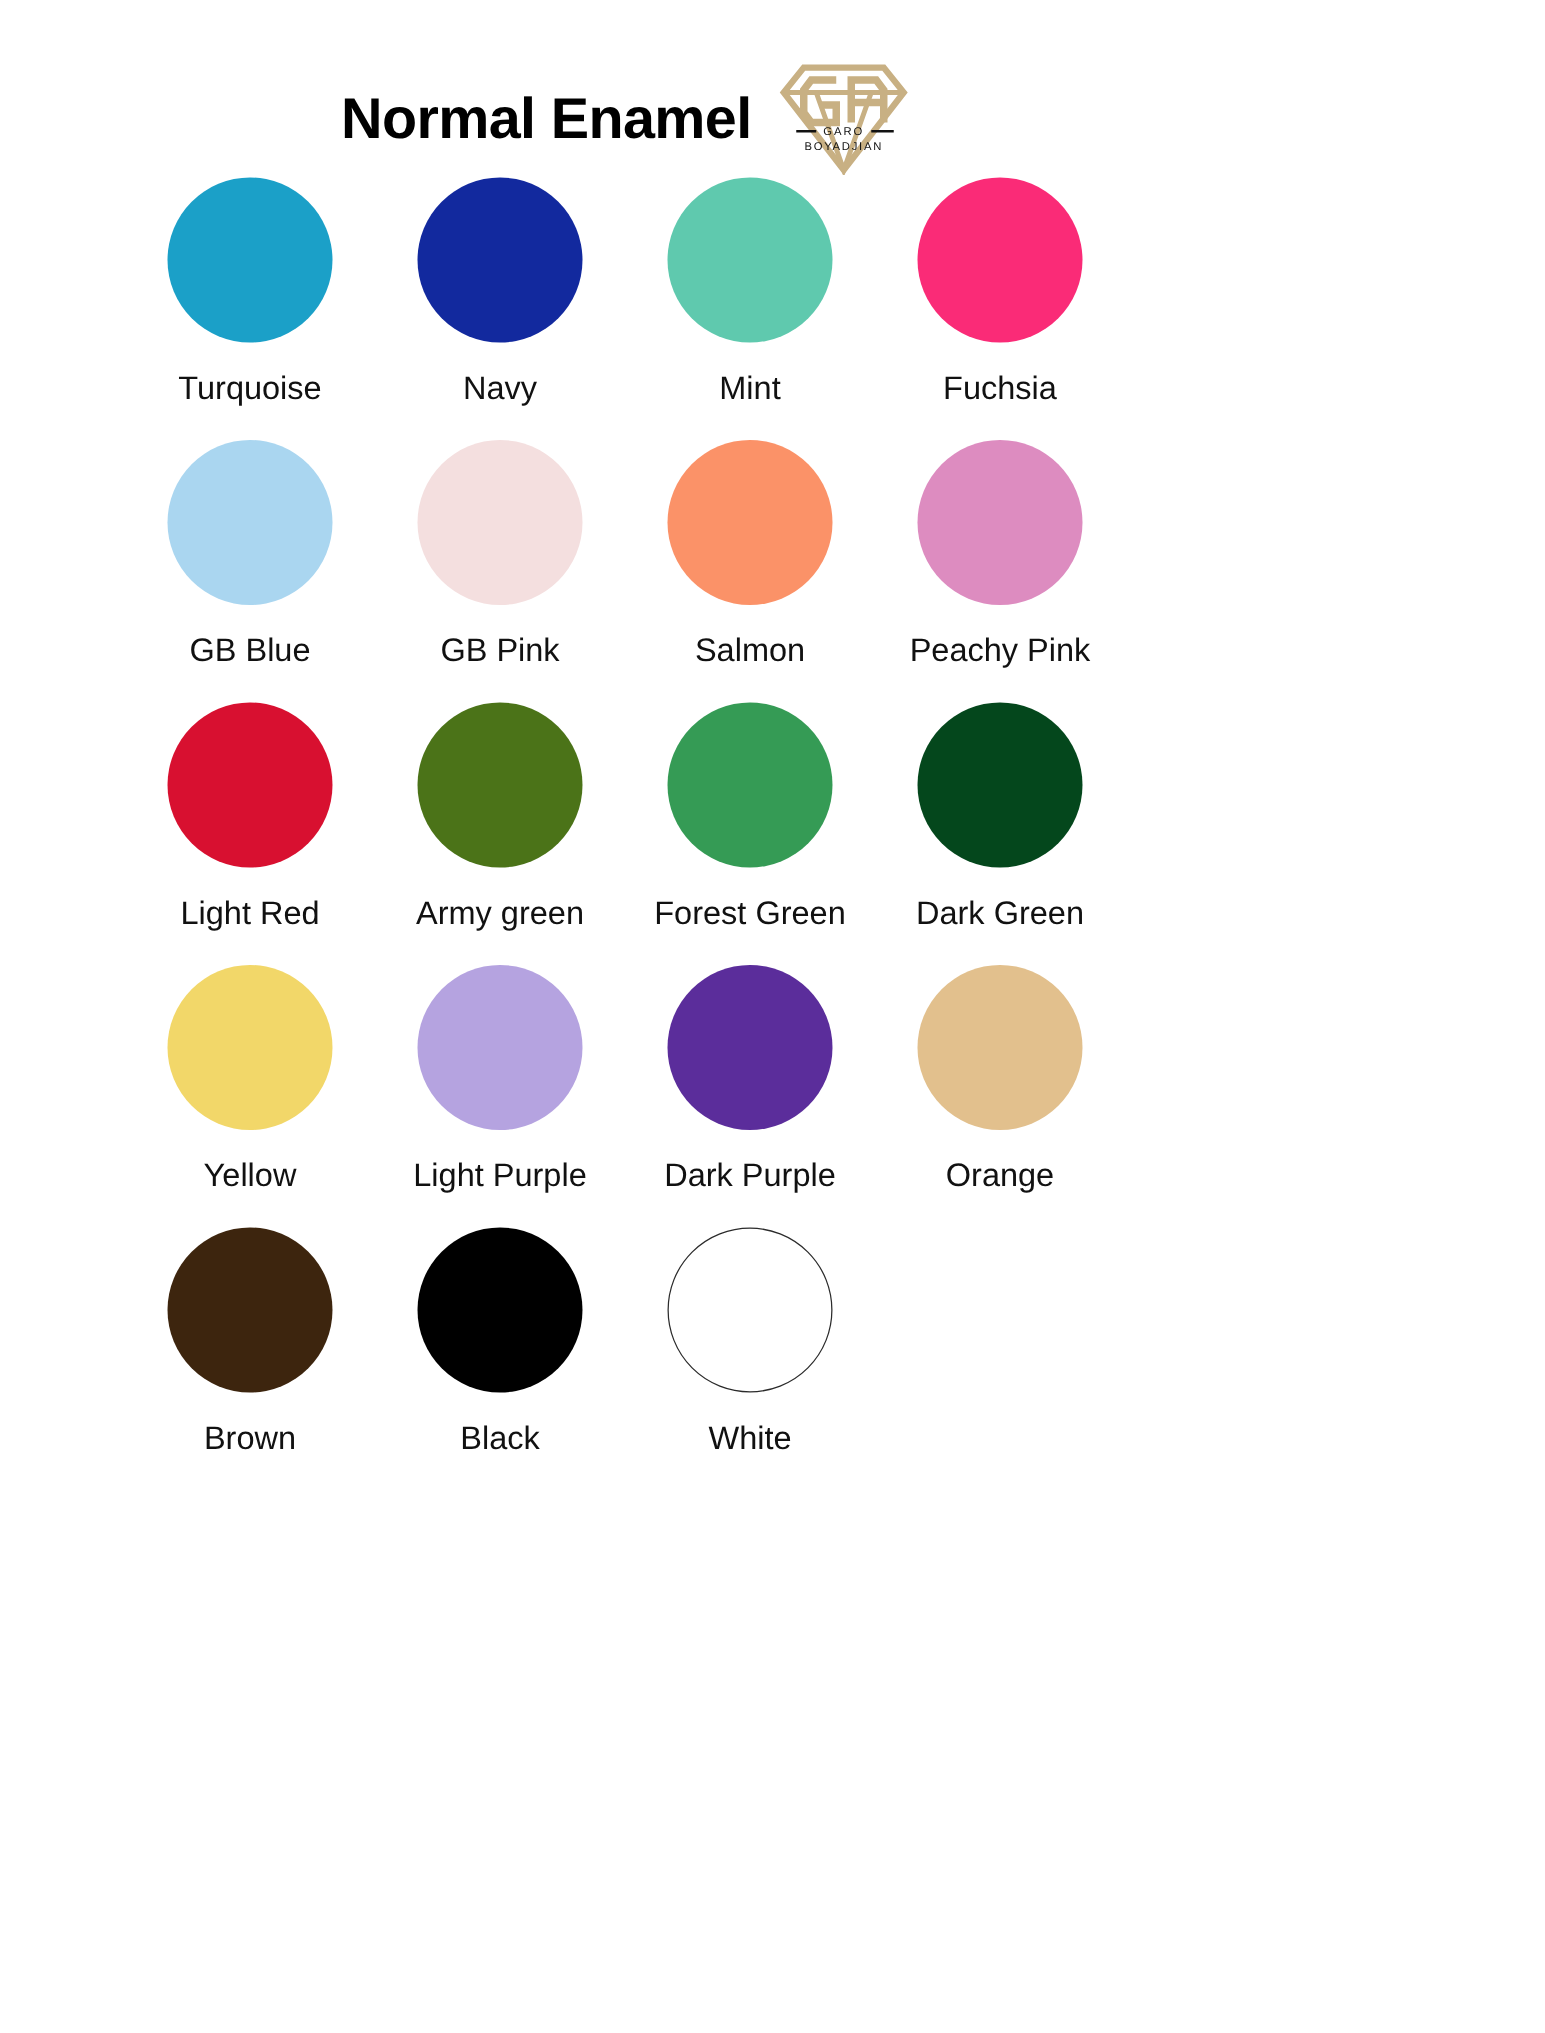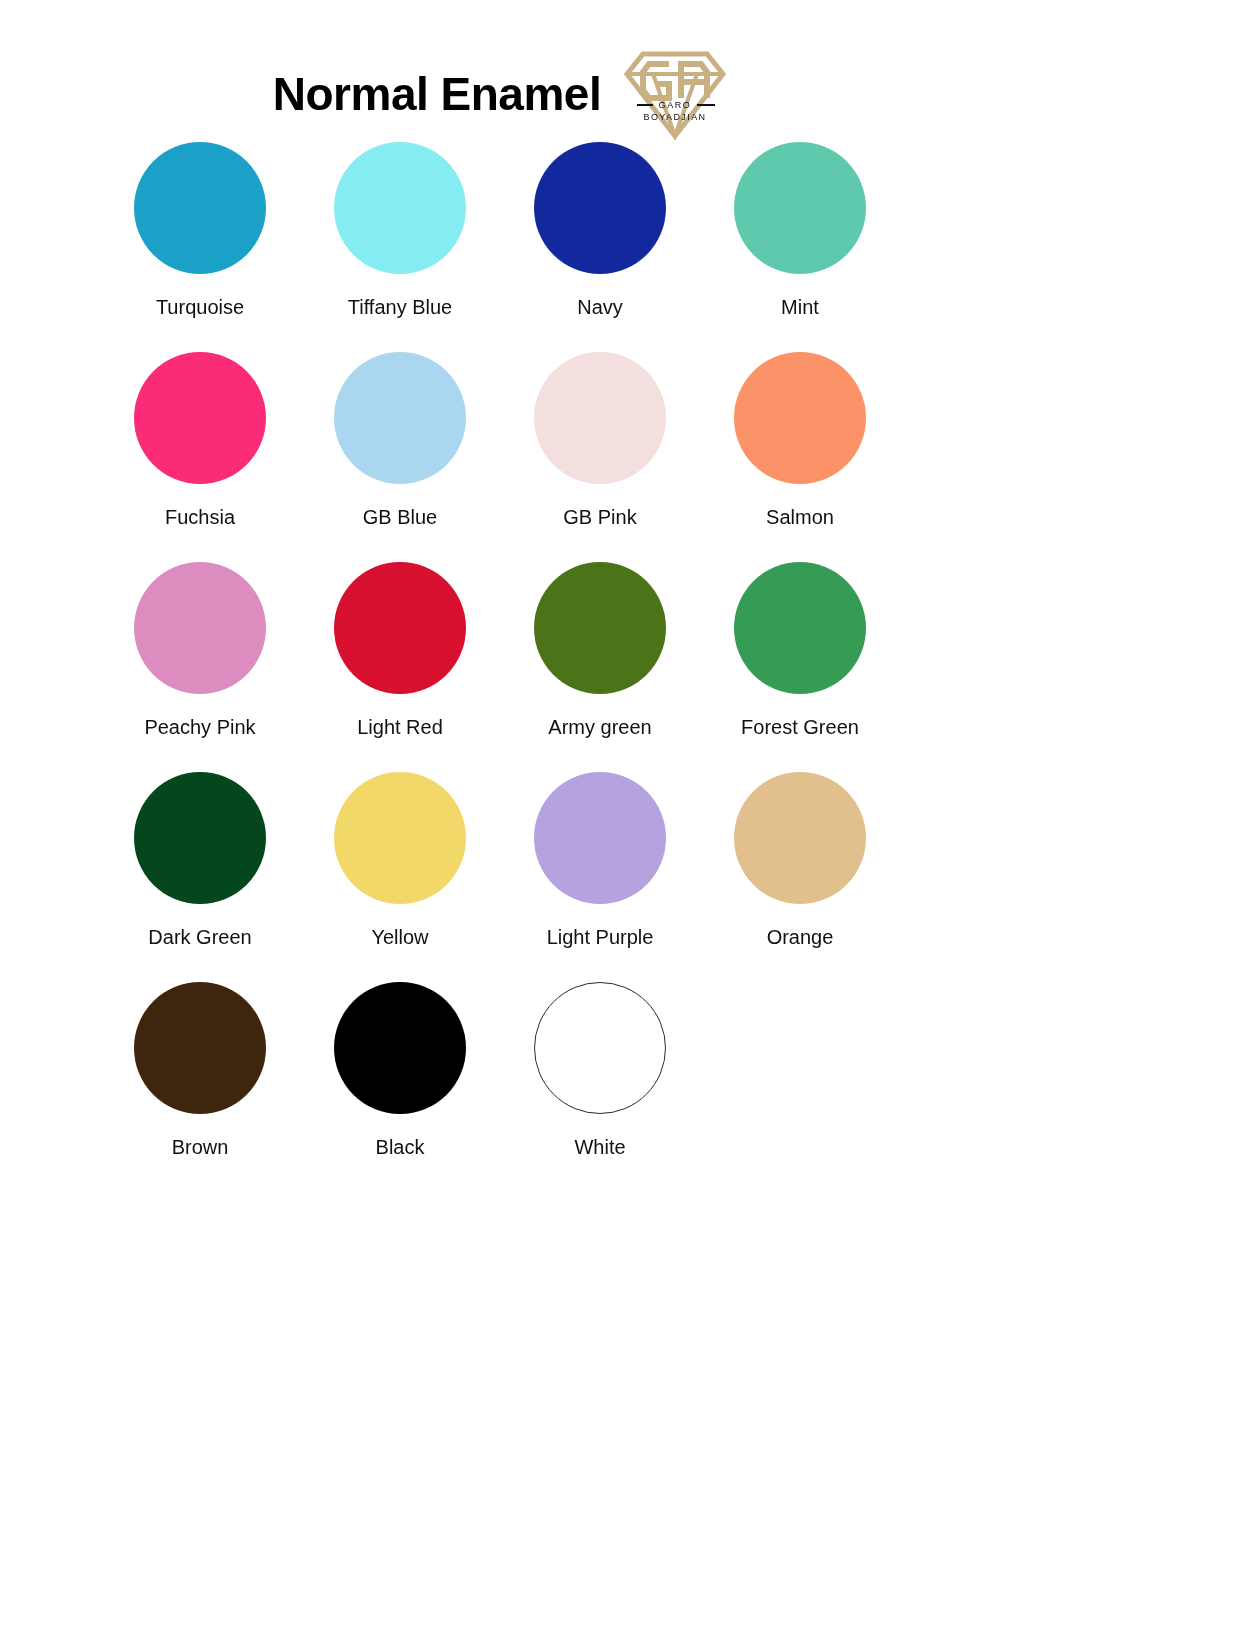--- a/index.html
+++ b/index.html
@@ -67,21 +67,21 @@
     width: 132px;
     height: 132px;
     border-radius: 50%;
     box-sizing: border-box;
   }
   .dot.outlined {
     border: 1px solid #2b2b2b;
   }
   .swatch-label {
     margin-top: 22px;
-    font-size: 20px;
+    font-size: 26px;
     line-height: 1.15;
     color: #111111;
     text-align: center;
     white-space: nowrap;
   }
 </style>
 </head>
 <body>
 
 <div class="page">
@@ -103,24 +103,20 @@
       <path d="M14 57 L30 57 M74 57 L92 57" stroke="#111111" stroke-width="2"></path>
       <text x="52" y="60" text-anchor="middle" font-family="Liberation Sans, sans-serif" font-size="9" letter-spacing="1.6" fill="#111111">GARO</text>
       <text x="52" y="72" text-anchor="middle" font-family="Liberation Sans, sans-serif" font-size="9" letter-spacing="1.4" fill="#111111">BOYADJIAN</text>
     </svg>
   </div>
 
   <div class="grid">
       <div class="cell">
         <div class="dot" style="background-image: ; background-position-x: ; background-position-y: ; background-size: ; background-repeat: ; background-attachment: ; background-origin: ; background-clip: ; background-color: rgb(27, 160, 200); --c: #1BA0C8;"></div>
         <div class="swatch-label">Turquoise</div>
-      </div>
-      <div class="cell">
-        <div class="dot" style="background-image: ; background-position-x: ; background-position-y: ; background-size: ; background-repeat: ; background-attachment: ; background-origin: ; background-clip: ; background-color: rgb(133, 237, 242); --c: #85EDF2;"></div>
-        <div class="swatch-label">Tiffany Blue</div>
       </div>
       <div class="cell">
         <div class="dot" style="background-image: ; background-position-x: ; background-position-y: ; background-size: ; background-repeat: ; background-attachment: ; background-origin: ; background-clip: ; background-color: rgb(18, 41, 158); --c: #12299E;"></div>
         <div class="swatch-label">Navy</div>
       </div>
       <div class="cell">
         <div class="dot" style="background-image: ; background-position-x: ; background-position-y: ; background-size: ; background-repeat: ; background-attachment: ; background-origin: ; background-clip: ; background-color: rgb(95, 201, 174); --c: #5FC9AE;"></div>
         <div class="swatch-label">Mint</div>
       </div>
       <div class="cell">
@@ -161,20 +157,24 @@
       </div>
       <div class="cell">
         <div class="dot" style="background-image: ; background-position-x: ; background-position-y: ; background-size: ; background-repeat: ; background-attachment: ; background-origin: ; background-clip: ; background-color: rgb(242, 215, 105); --c: #F2D769;"></div>
         <div class="swatch-label">Yellow</div>
       </div>
       <div class="cell">
         <div class="dot" style="background-image: ; background-position-x: ; background-position-y: ; background-size: ; background-repeat: ; background-attachment: ; background-origin: ; background-clip: ; background-color: rgb(181, 163, 224); --c: #B5A3E0;"></div>
         <div class="swatch-label">Light Purple</div>
       </div>
       <div class="cell">
+        <div class="dot" style="background-image: ; background-position-x: ; background-position-y: ; background-size: ; background-repeat: ; background-attachment: ; background-origin: ; background-clip: ; background-color: rgb(91, 45, 155); --c: #5B2D9B;"></div>
+        <div class="swatch-label">Dark Purple</div>
+      </div>
+      <div class="cell">
         <div class="dot" style="background-image: ; background-position-x: ; background-position-y: ; background-size: ; background-repeat: ; background-attachment: ; background-origin: ; background-clip: ; background-color: rgb(226, 192, 141); --c: #E2C08D;"></div>
         <div class="swatch-label">Orange</div>
       </div>
       <div class="cell">
         <div class="dot" style="background-image: ; background-position-x: ; background-position-y: ; background-size: ; background-repeat: ; background-attachment: ; background-origin: ; background-clip: ; background-color: rgb(61, 37, 14); --c: #3D250E;"></div>
         <div class="swatch-label">Brown</div>
       </div>
       <div class="cell">
         <div class="dot" style="background-image: ; background-position-x: ; background-position-y: ; background-size: ; background-repeat: ; background-attachment: ; background-origin: ; background-clip: ; background-color: rgb(0, 0, 0); --c: #000000;"></div>
         <div class="swatch-label">Black</div>

